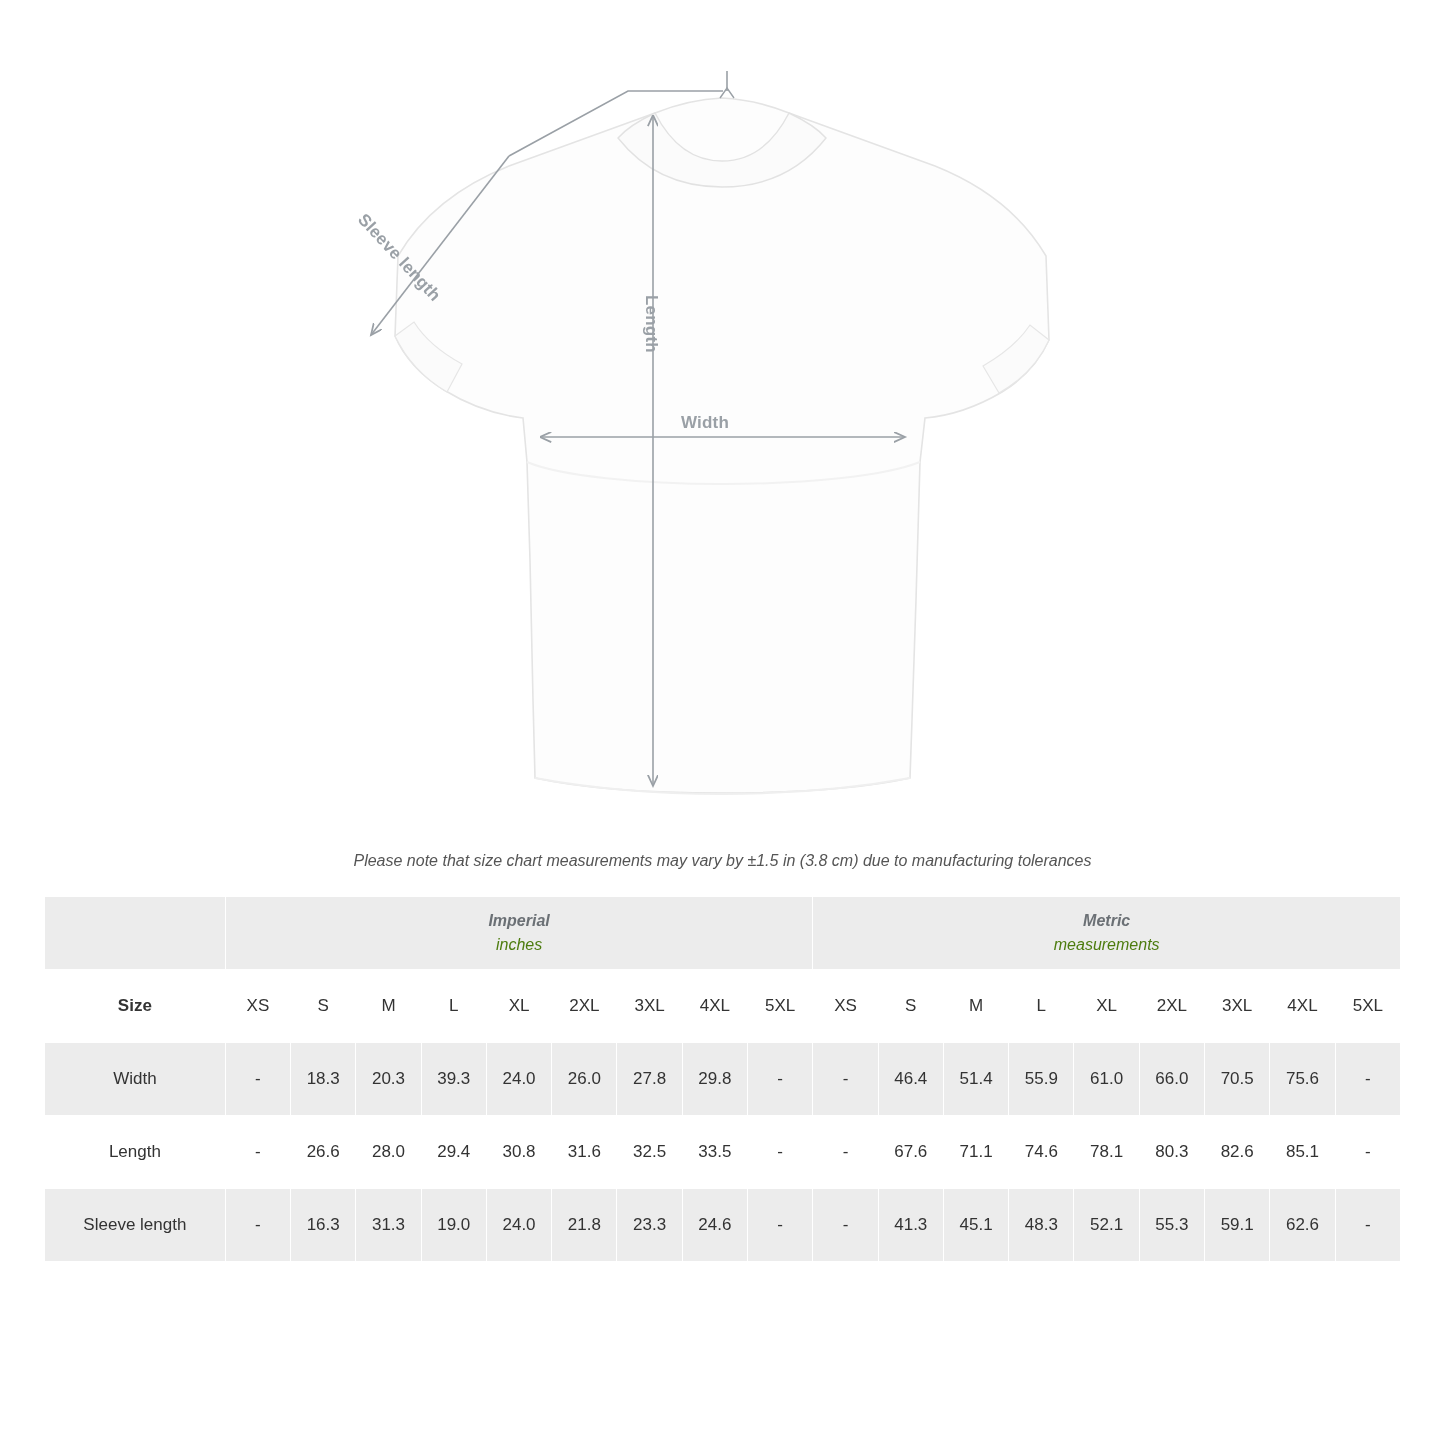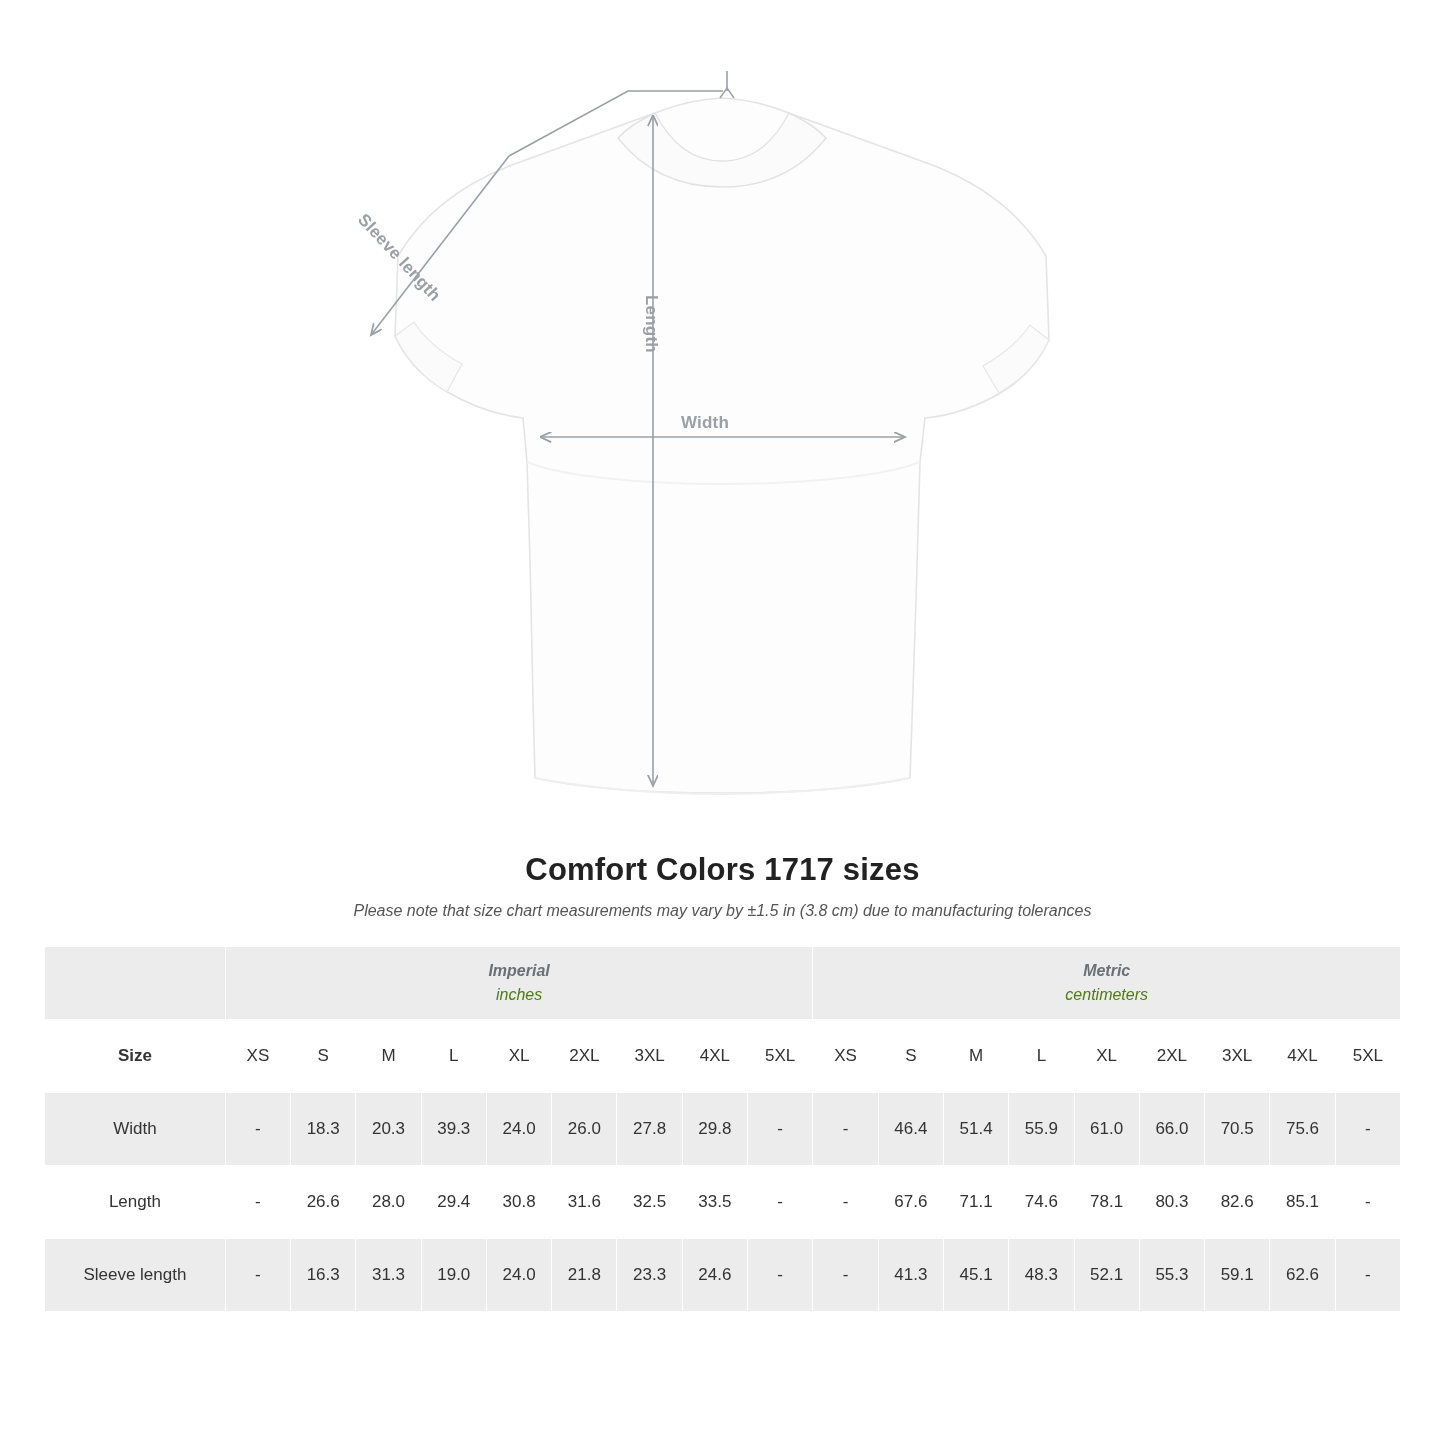--- a/index.html
+++ b/index.html
@@ -181,21 +181,20 @@
         <path d="M720 98 L727 88 L734 98" fill="none" stroke="#9aa0a6" stroke-width="1.4"></path>
       </g>
     </svg>
 
     <div class="dim-label width-lbl">Width</div>
     <div class="dim-label length-lbl">Length</div>
     <div class="dim-label sleeve-lbl">Sleeve length</div>
   </div>
 
   <div class="title-block">
-    <div class="chart-title">Comfort Colors 1717 sizes</div>
     <div class="chart-note">Please note that size chart measurements may vary by ±1.5 in (3.8 cm) due to manufacturing tolerances</div>
   </div>
 
   <div class="table-wrap">
     <table class="size-table">
       <colgroup>
         <col class="col-label">
         <col class="col-size">
           <col class="col-size">
           <col class="col-size">
@@ -217,21 +216,21 @@
       </colgroup>
       <tbody>
         <tr class="unit-row">
           <td></td>
           <td colspan="9">
             <span class="unit-name">Imperial</span>
             <span class="unit-sub">inches</span>
           </td>
           <td colspan="9">
             <span class="unit-name">Metric</span>
-            <span class="unit-sub">centimeters</span>
+            <span class="unit-sub">measurements</span>
           </td>
         </tr>
 
         <tr class="head-row">
           <td class="rowhead">Size</td>
           <td>XS</td>
           <td>S</td>
           <td>M</td>
           <td>L</td>
           <td>XL</td>

